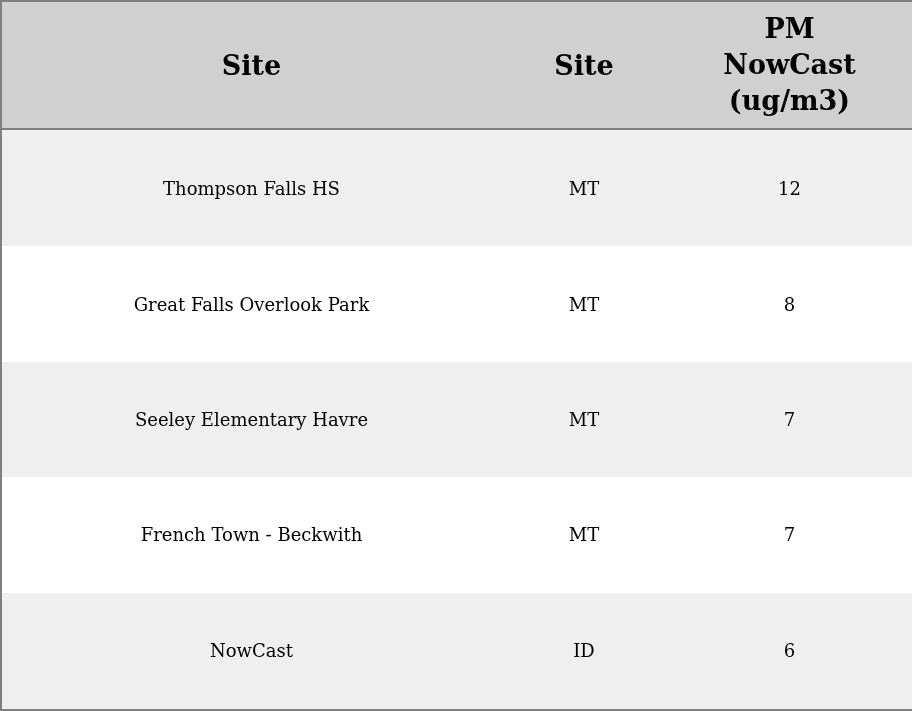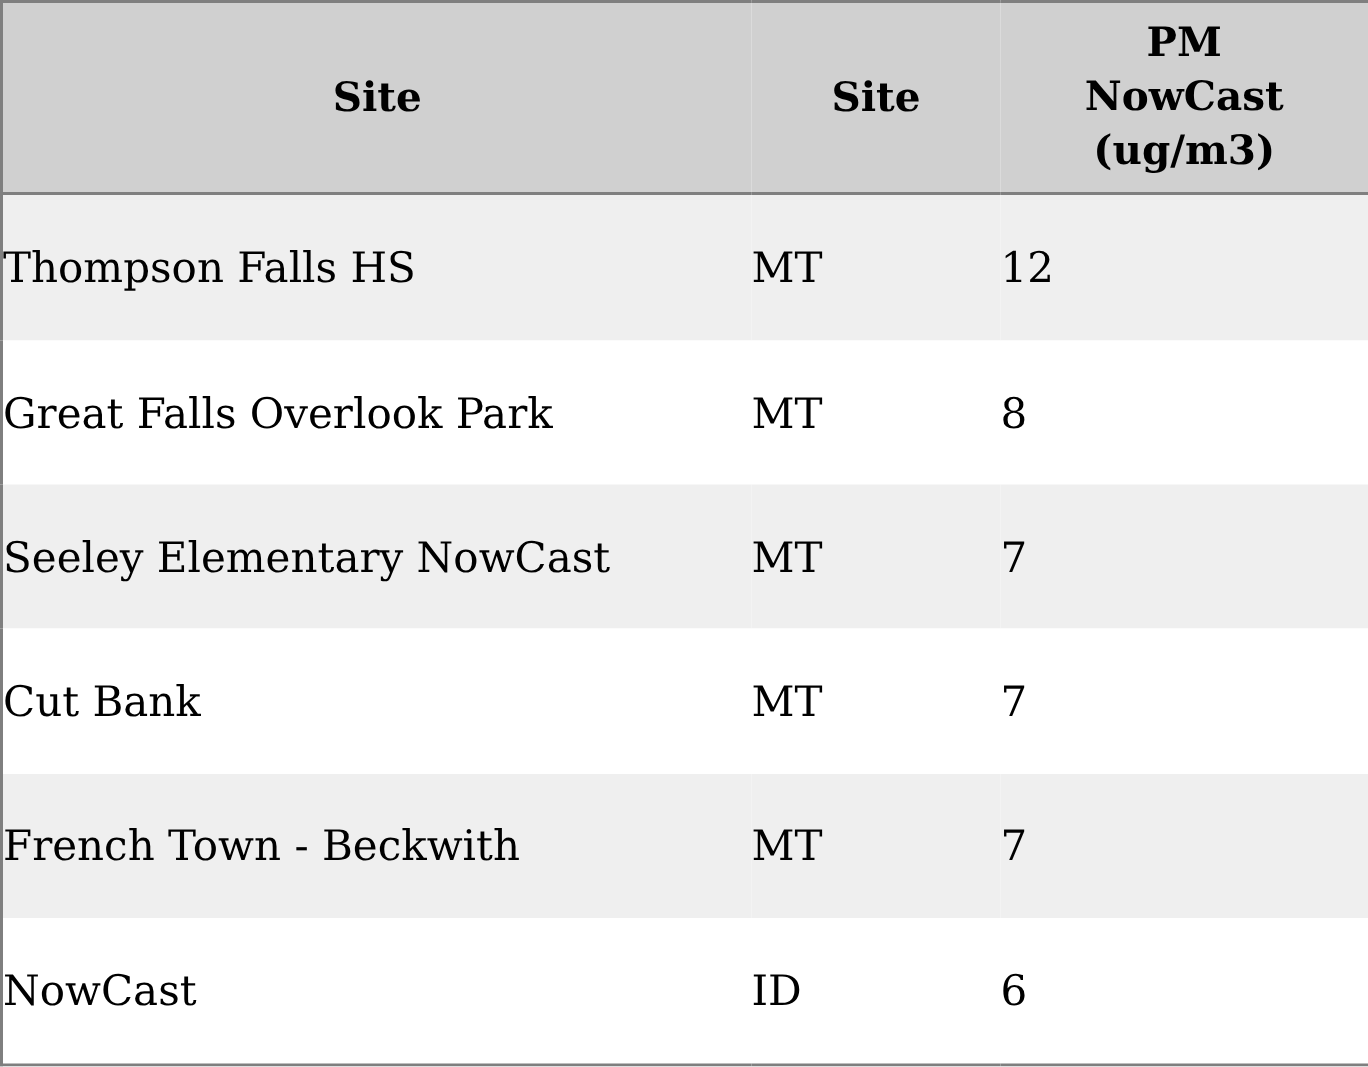--- a/index.html
+++ b/index.html
@@ -29,21 +29,22 @@
     text-align: center;
     vertical-align: middle;
     padding: 0;
   }
   thead th .hdr-line {
     display: block;
     line-height: 1.33;
   }
   tbody td {
     height: 58px;
-    font-size: 28px;
+    font-size: 18px;
+    text-align: center;
     vertical-align: middle;
     padding: 0;
   }
   tbody tr:nth-child(odd)  { background: #efefef; }
   tbody tr:nth-child(even) { background: #ffffff; }
 </style>
 </head>
 <body>
 
 <table class="aq-table">
@@ -68,26 +69,21 @@
       <td>Thompson Falls HS</td>
       <td>MT</td>
       <td>12</td>
     </tr>
     <tr>
       <td>Great Falls Overlook Park</td>
       <td>MT</td>
       <td>8</td>
     </tr>
     <tr>
-      <td>Seeley Elementary NowCast</td>
-      <td>MT</td>
-      <td>7</td>
-    </tr>
-    <tr>
-      <td>Cut Bank</td>
+      <td>Seeley Elementary Havre</td>
       <td>MT</td>
       <td>7</td>
     </tr>
     <tr>
       <td>French Town - Beckwith</td>
       <td>MT</td>
       <td>7</td>
     </tr>
     <tr>
       <td>NowCast</td>

